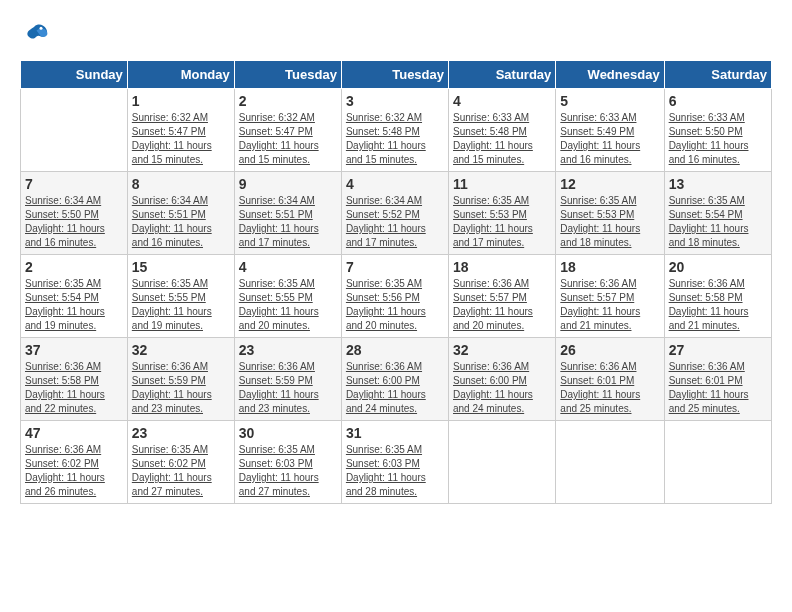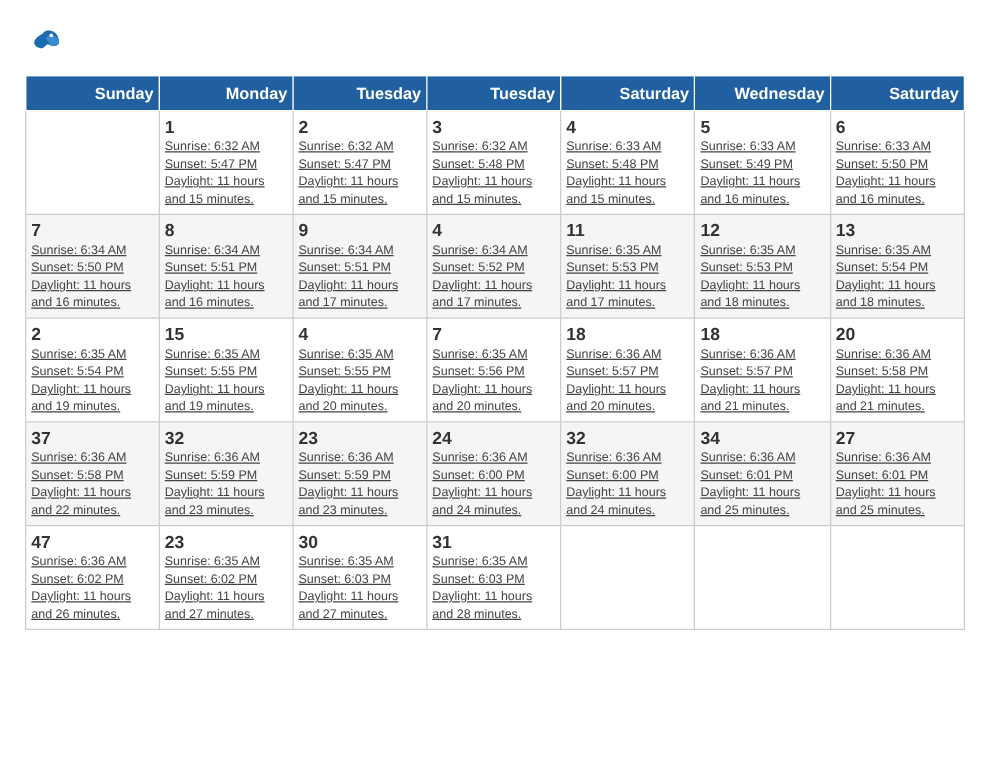--- a/index.html
+++ b/index.html
@@ -213,29 +213,29 @@
         </td>
         <td>
           <div class="day-number">32</div>
           <div class="day-info">Sunrise: 6:36 AM<br>Sunset: 5:59 PM<br>Daylight: 11 hours and 23 minutes.</div>
         </td>
         <td>
           <div class="day-number">23</div>
           <div class="day-info">Sunrise: 6:36 AM<br>Sunset: 5:59 PM<br>Daylight: 11 hours and 23 minutes.</div>
         </td>
         <td>
-          <div class="day-number">24</div>
+          <div class="day-number">28</div>
           <div class="day-info">Sunrise: 6:36 AM<br>Sunset: 6:00 PM<br>Daylight: 11 hours and 24 minutes.</div>
         </td>
         <td>
           <div class="day-number">32</div>
           <div class="day-info">Sunrise: 6:36 AM<br>Sunset: 6:00 PM<br>Daylight: 11 hours and 24 minutes.</div>
         </td>
         <td>
-          <div class="day-number">34</div>
+          <div class="day-number">26</div>
           <div class="day-info">Sunrise: 6:36 AM<br>Sunset: 6:01 PM<br>Daylight: 11 hours and 25 minutes.</div>
         </td>
         <td>
           <div class="day-number">27</div>
           <div class="day-info">Sunrise: 6:36 AM<br>Sunset: 6:01 PM<br>Daylight: 11 hours and 25 minutes.</div>
         </td>
       </tr>
       <tr>
         <td>
           <div class="day-number">47</div>

